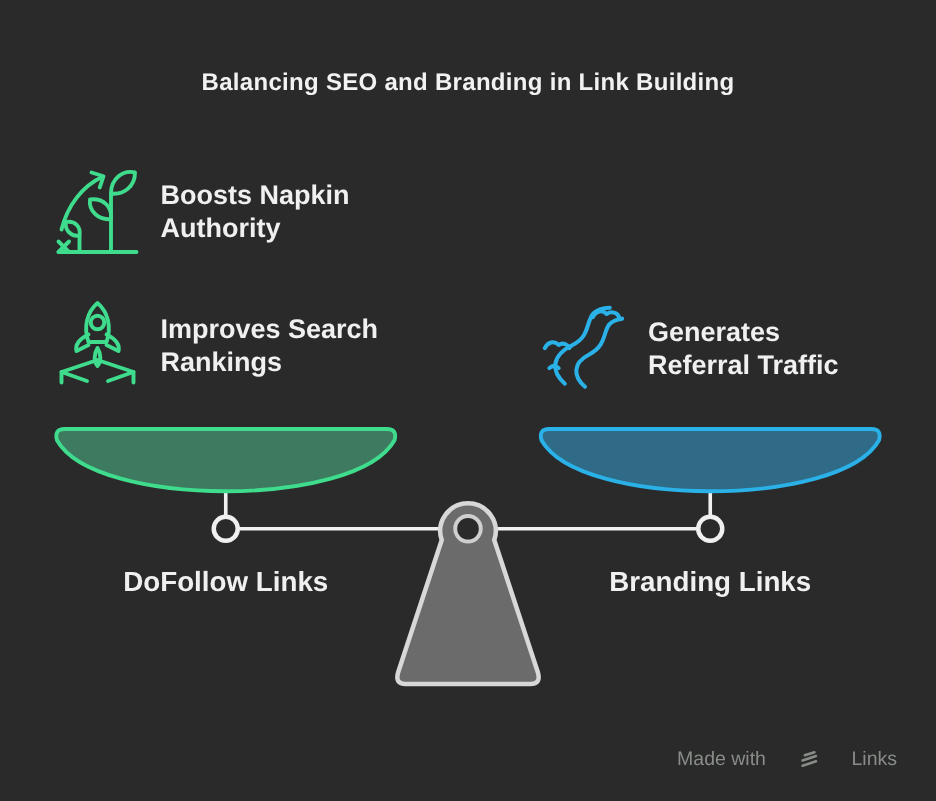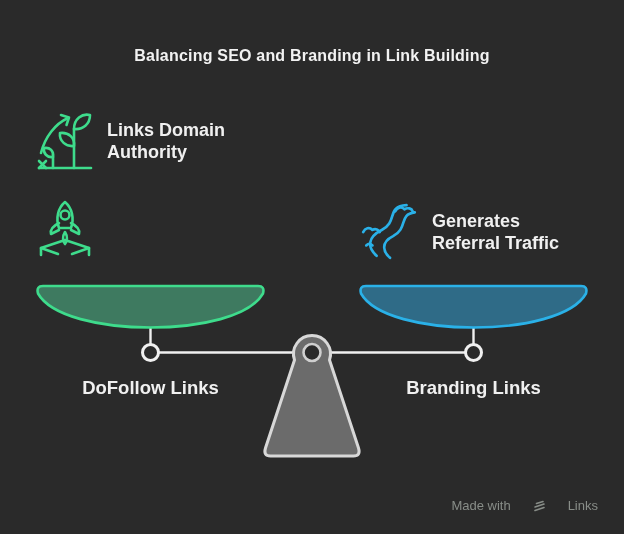--- a/index.html
+++ b/index.html
@@ -50,38 +50,40 @@
           <path d="M38 21 C38 11 46 5 54 7 C54 16 47 22 38 21 Z"></path>
           <path d="M38 38 C30 39 23 33 24 25 C33 24 39 30 38 38 Z"></path>
           <path d="M17 60 V49"></path>
           <path d="M17 49 C11 50 7 45 8 40 C14 39 18 43 17 49 Z"></path>
           <path d="M5 45 C9 29 19 16 32 10"></path>
           <path d="M25 7 L33 9.5 L30.5 17"></path>
           <path d="M3 53 L10 60 M10 53 L3 60"></path>
         </g>
       </svg>
     </div>
-    <div class="label">Links Domain
+    <div class="label">Boosts Napkin
 Authority</div>
   </div>
 
   <div class="feature" id="feature-2">
     <div class="icon-box">
       <svg width="58" height="64" viewBox="0 0 58 64">
         <g fill="none" stroke-width="2.6" stroke-linecap="round" stroke-linejoin="round" stroke="#3edc8c">
           <path d="M29 5 C36 11 38.5 21 35 31 H23 C19.5 21 22 11 29 5 Z"></path>
           <circle cx="29" cy="18" r="4.5"></circle>
           <path d="M23 26 C17 29 14 33 15 37 L23 33"></path>
           <path d="M35 26 C41 29 44 33 43 37 L35 33"></path>
           <path d="M29 35 C31.5 39 31.5 44 29 47 C26.5 44 26.5 39 29 35 Z"></path>
           <path d="M5 58 V51 L29 43 L53 51 V58"></path>
           <path d="M5 51 L22 57 M53 51 L36 57"></path>
         </g>
       </svg>
     </div>
+    <div class="label">Improves Search
+Rankings</div>
   </div>
 
 
   <div class="feature" id="feature-4">
     <div class="icon-box">
       <svg width="58" height="64" viewBox="0 0 56 62">
         <g fill="none" stroke-width="2.6" stroke-linecap="round" stroke-linejoin="round" stroke="#2ab1e8">
           <path d="M44 6 C24 7 36 22 20 30 C6 37 6 47 15 55"></path>
           <path d="M52 13 C36 15 46 28 31 36 C19 42 21 51 28 57"></path>
           <path d="M33 12 c2 -4 6 -5 9 -2 c3 -2 7 -1 8 2"></path>

